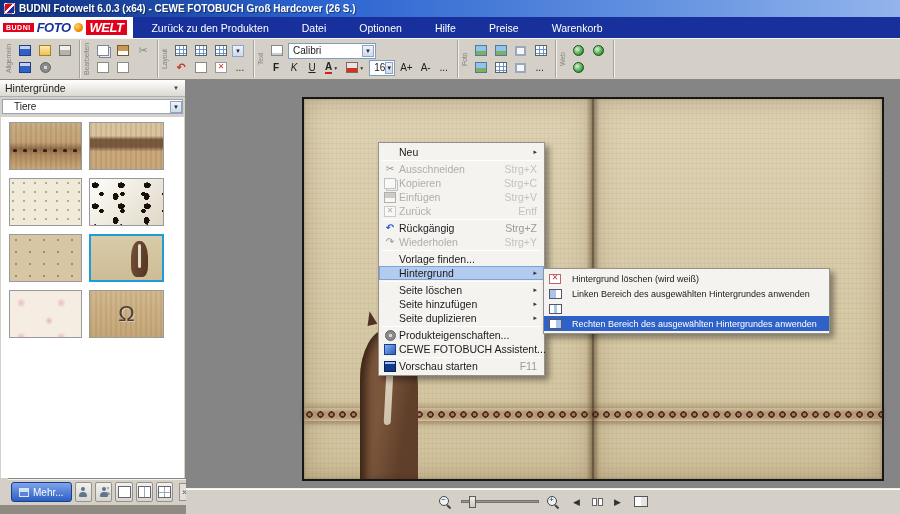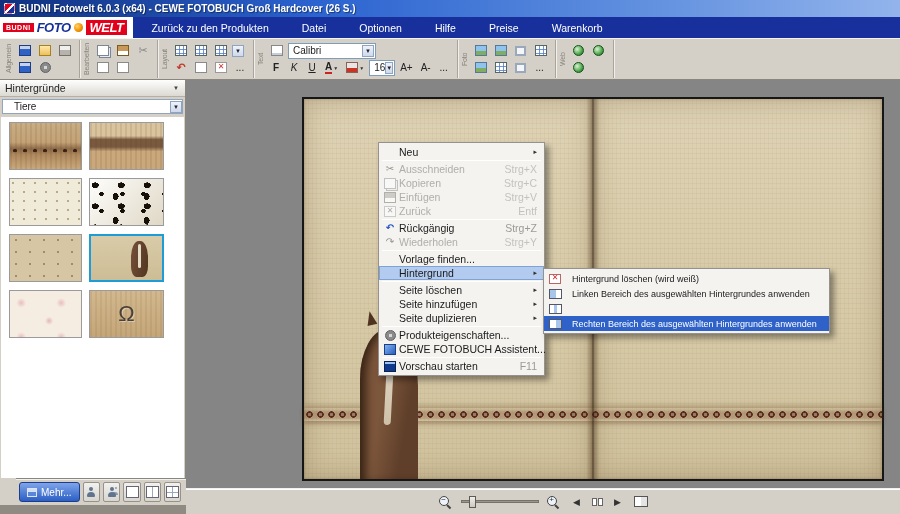--- a/index.html
+++ b/index.html
@@ -95,21 +95,21 @@
   .mini-horse{position:absolute;right:14px;top:5px;width:17px;height:36px;background:linear-gradient(100deg,#74503a,#53351f);border-radius:45% 45% 30% 30%;}
   .mini-horse::after{content:"";position:absolute;left:7px;top:3px;width:3px;height:24px;background:#e4dbc8;border-radius:2px;}
   .t7{background:
       radial-gradient(circle 7px at 28% 35%,rgba(224,150,160,.55),transparent 70%) 0 0/40px 34px,
       radial-gradient(circle 6px at 72% 68%,rgba(212,128,140,.5),transparent 70%) 6px 4px/46px 38px,
       #f5ede2;}
   .t8{background:repeating-linear-gradient(90deg,rgba(80,50,20,.08) 0 2px,transparent 2px 5px),linear-gradient(180deg,#d3b88e,#c4a678);
       display:flex;align-items:center;justify-content:center;}
   .horseshoe-glyph{font-size:22px;color:#4a4038;text-shadow:1px 1px 0 rgba(255,255,255,.35);}
 
-  .sb-bottom{position:absolute;left:16px;bottom:0;width:100%;height:27px;background:#d4d0c8;border-top:1px solid #8a867e;
+  .sb-bottom{position:absolute;left:8px;bottom:0;width:100%;height:27px;background:#d4d0c8;border-top:1px solid #8a867e;
     box-shadow:inset 0 1px 0 #f2f1ed;display:flex;align-items:center;gap:3px;padding:0 3px;}
   .mehr-btn{height:20px;background:linear-gradient(#7fa4ea,#2b5fc4);border:1px solid #1c3e86;border-radius:3px;color:#fff;
     display:flex;align-items:center;gap:4px;padding:0 7px;font-size:10px;}
   .mehr-ic{width:10px;height:9px;background:linear-gradient(#cfe0f8 0 40%,#5b86d6 40%);border:1px solid #dce6f6;}
   .sbb{width:20px;height:20px;background:linear-gradient(#f2f1ee,#d8d5cf);border:1px solid #979288;border-radius:2px;
     display:flex;align-items:center;justify-content:center;padding:0;}
   .person{width:10px;height:10px;position:relative;display:inline-block;}
   .person::before{content:"";position:absolute;left:3px;top:0;width:4px;height:4px;border-radius:50%;background:#5f748e;}
   .person::after{content:"";position:absolute;left:1px;top:5px;width:8px;height:5px;border-radius:4px 4px 1px 1px;background:#5f748e;}
   .person.double::before{box-shadow:4px -1px 0 -1px #8a9ab0;}

